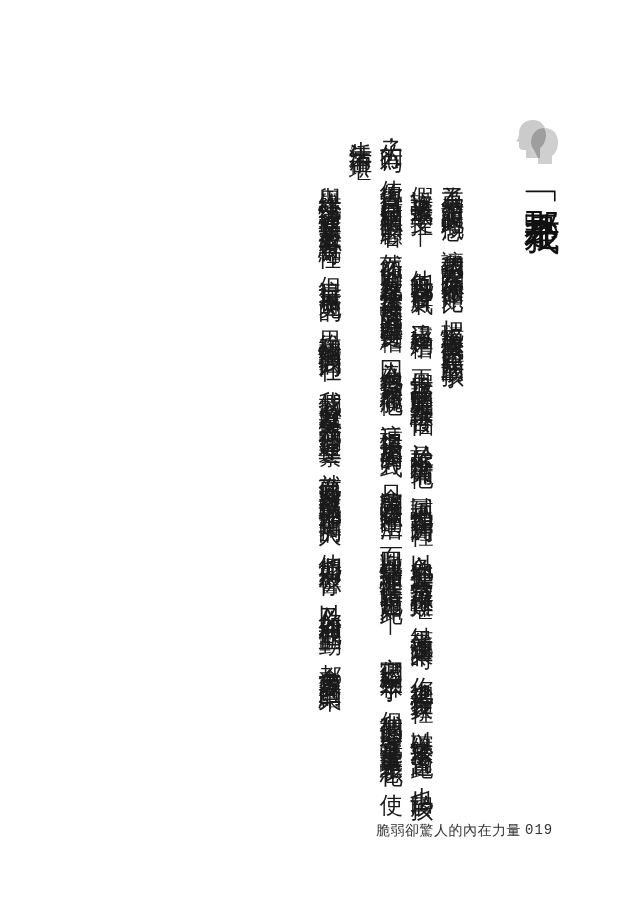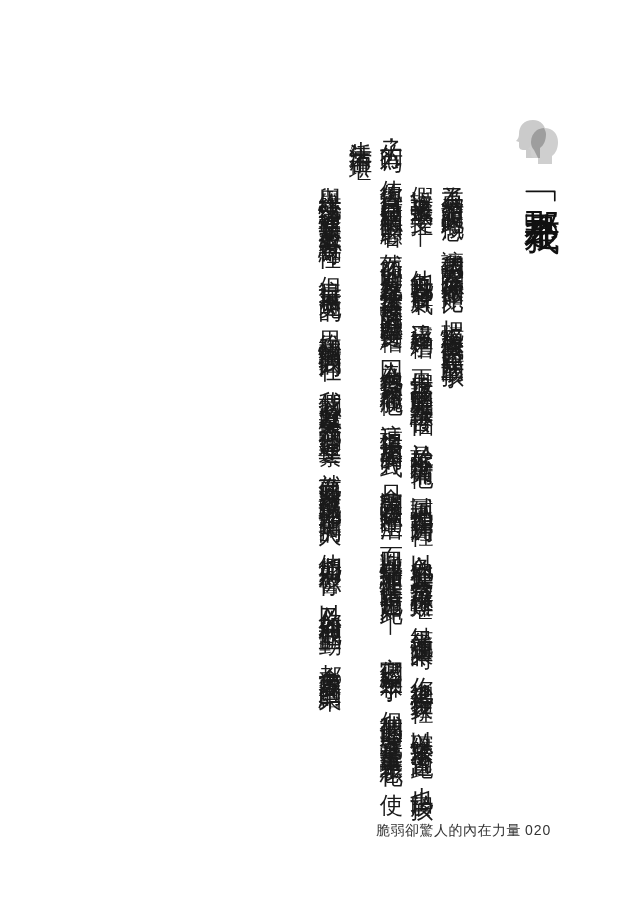--- a/index.html
+++ b/index.html
@@ -61,21 +61,21 @@
       text-indent: 2em;
     }
     .footer {
       position: absolute;
       top: 820px;
       left: 0;
       width: 640px;
       height: 24px;
       font-size: 14px;
       color: #333;
-      font-family: Liberation Sans, sans-serif;
+      font-family: Liberation Mono, monospace;
     }
     .footer .book-title {
       position: absolute;
       left: 376px;
       top: 2px;
       letter-spacing: 0.5px;
     }
     .footer .page-number {
       position: absolute;
       left: 525px;
@@ -97,16 +97,16 @@
   <div class="chapter-title">「那才不是我」？</div>
 
   <div class="body-text">
     <p class="indent">為了更清楚說明此一概念，讓我們用人際關係來做個類比：把憤怒想像成自己正在照顧的孩子。</p>
     <p class="indent">假設這孩子並不受控——他每晚都會發脾氣。這已經夠糟了，再假設孩子的脾氣確實讓你苦惱，於是你不斷責備他、試圖把他鎖在房間裡，以免他在公共場合當眾讓你難堪；結果就連週末時，你也總是待在家裡，以確保孩子不會逃跑。也由於孩子的行為，使你覺得自己是個糟糕的照顧者。然而你的所有反應都徒然讓孩子發脾氣的狀況變得更糟，因為他察覺你只想擺脫他。這種與孩子相處的方式，只會讓問題吞噬你的生活，面對極端情緒和非理性信念時也是如此——它們已經夠棘手了，但我們的處理方式還常常讓事態更惡化，使生活痛苦不堪。</p>
     <p class="indent">與思維或情緒建立連繫聽起來似乎有點奇怪，但這是無可避免的。思維和情緒與我們同在，我們勢必會以某種方式與它們建立連繫。就像面對家裡或職場中那些難搞的人，他們如何影響你，以及你如何與他們互動，都會導致不同的結果。</p>
   </div>
 
   <div class="footer">
     <span class="book-title">脆弱卻驚人的內在力量</span>
-    <span class="page-number">020</span>
+    <span class="page-number">019</span>
   </div>
 
 </div>
 
 </body></html>

